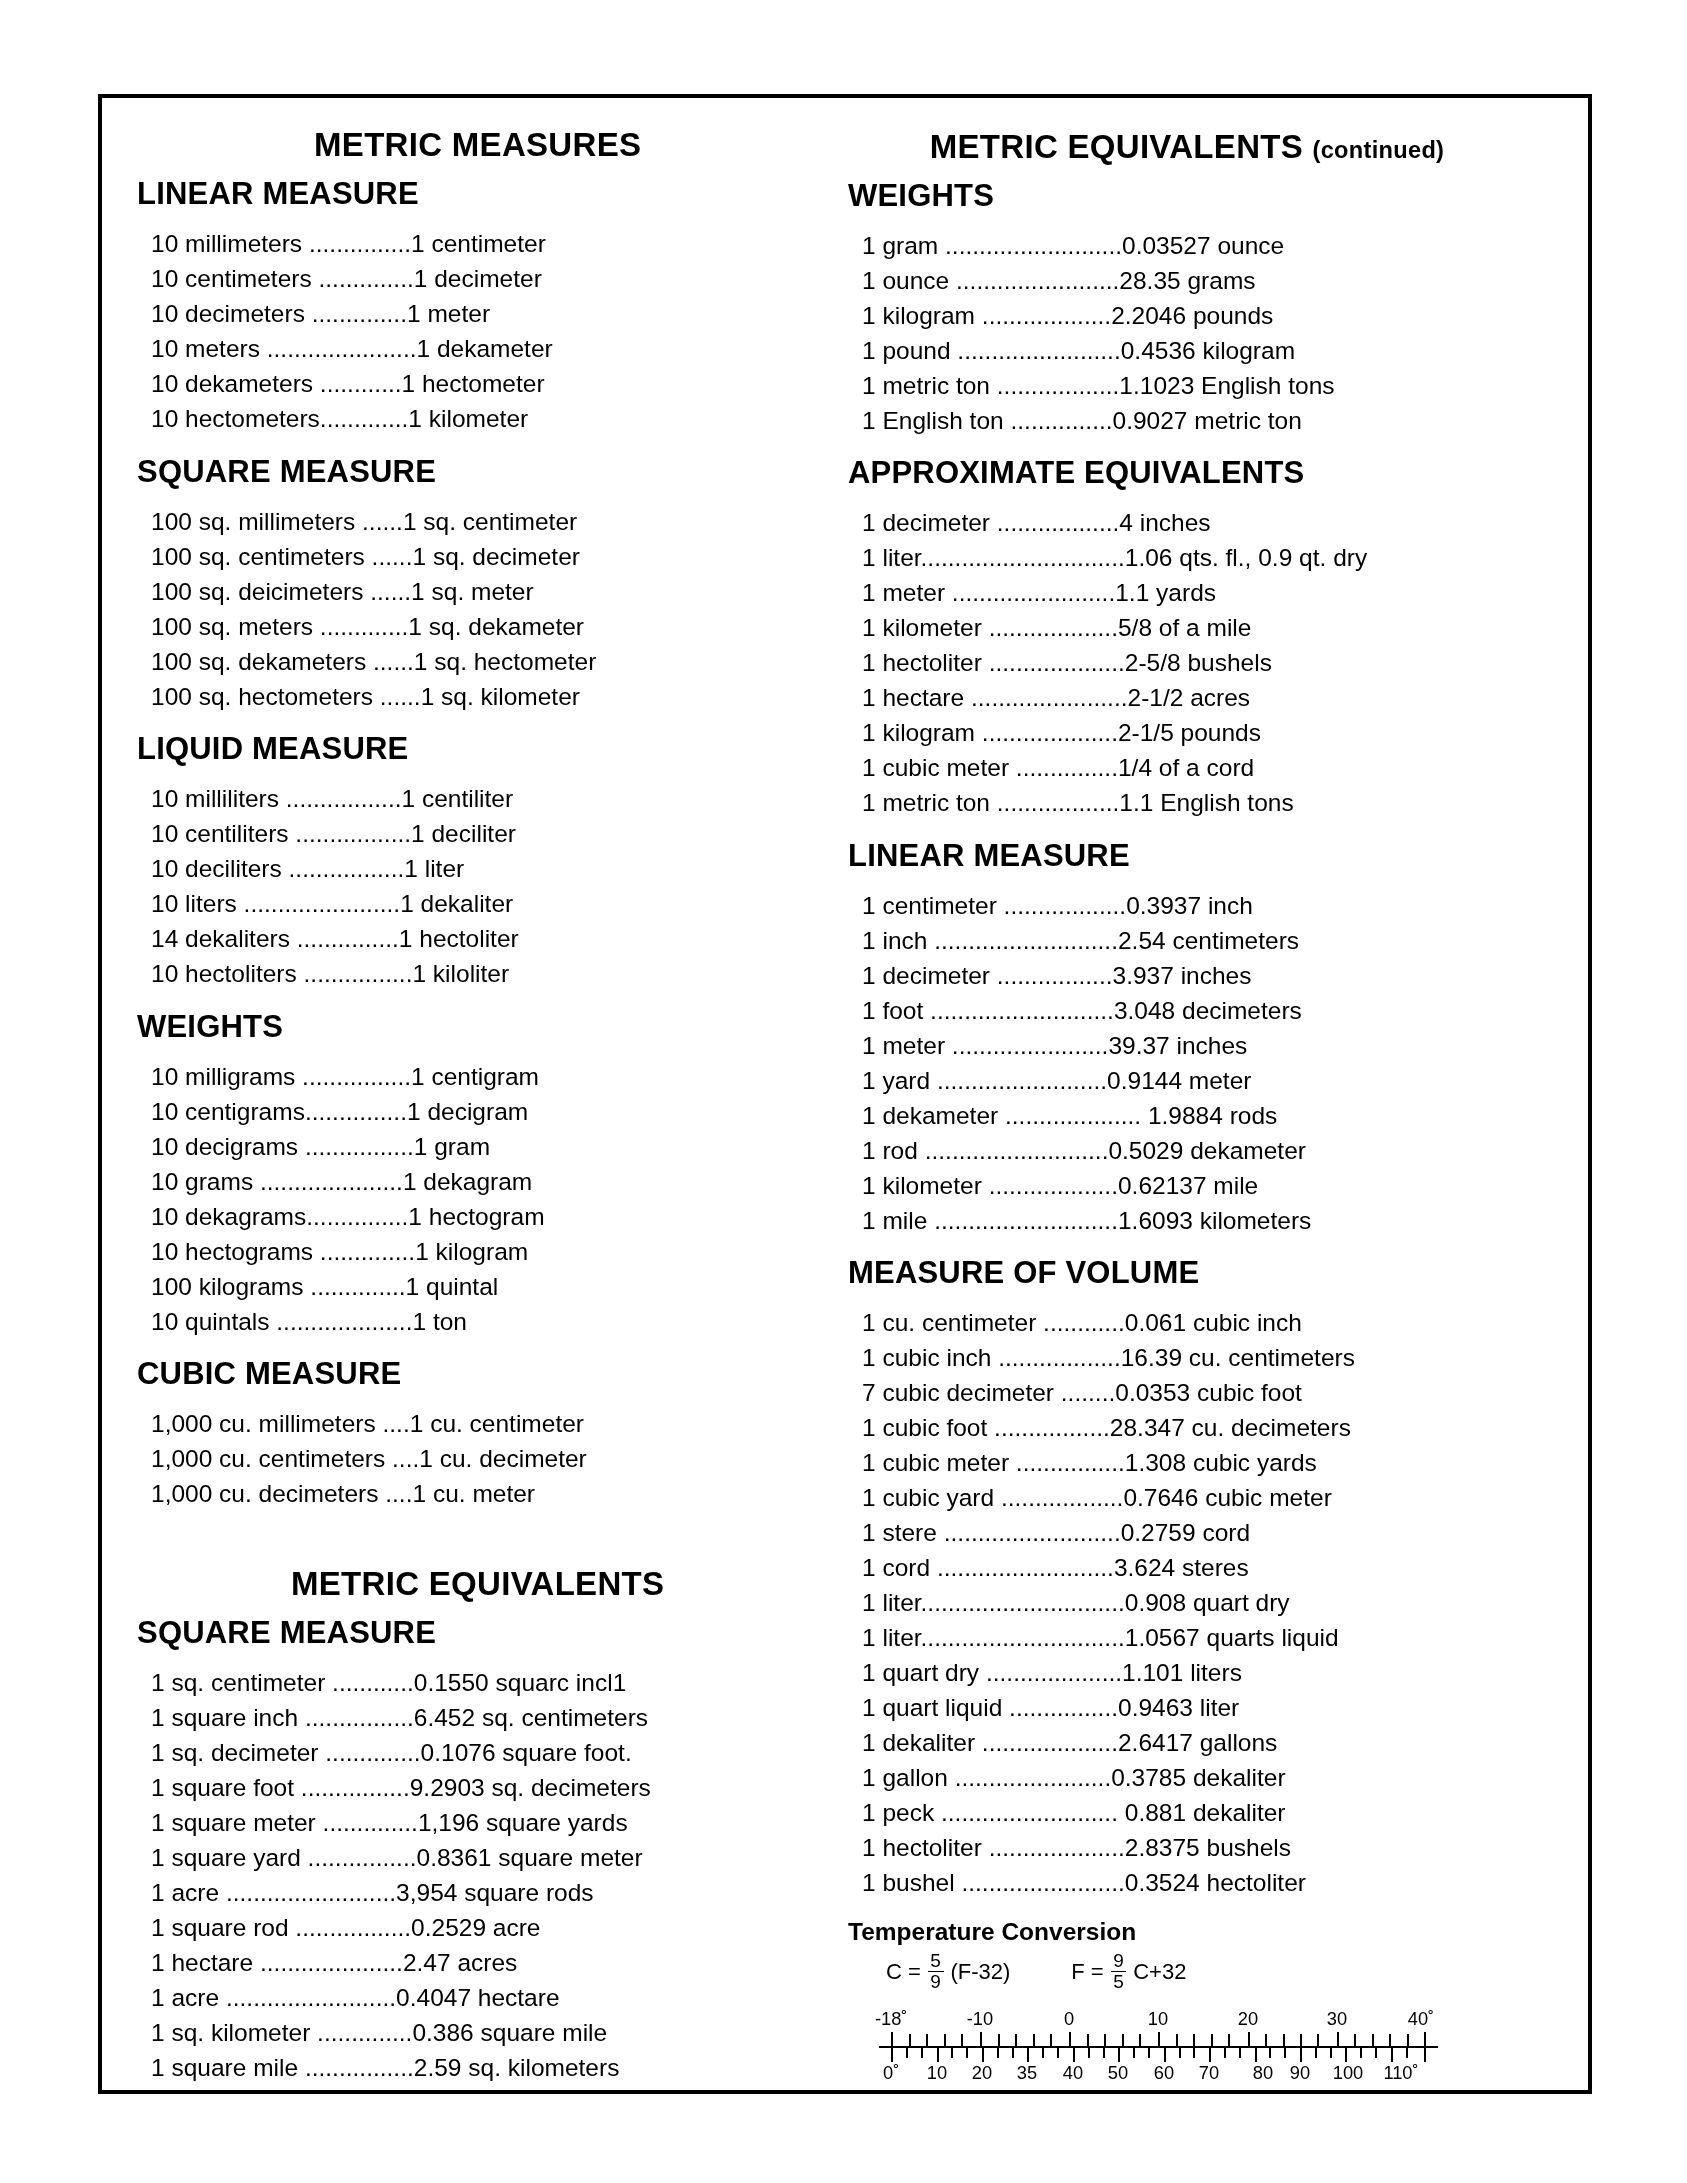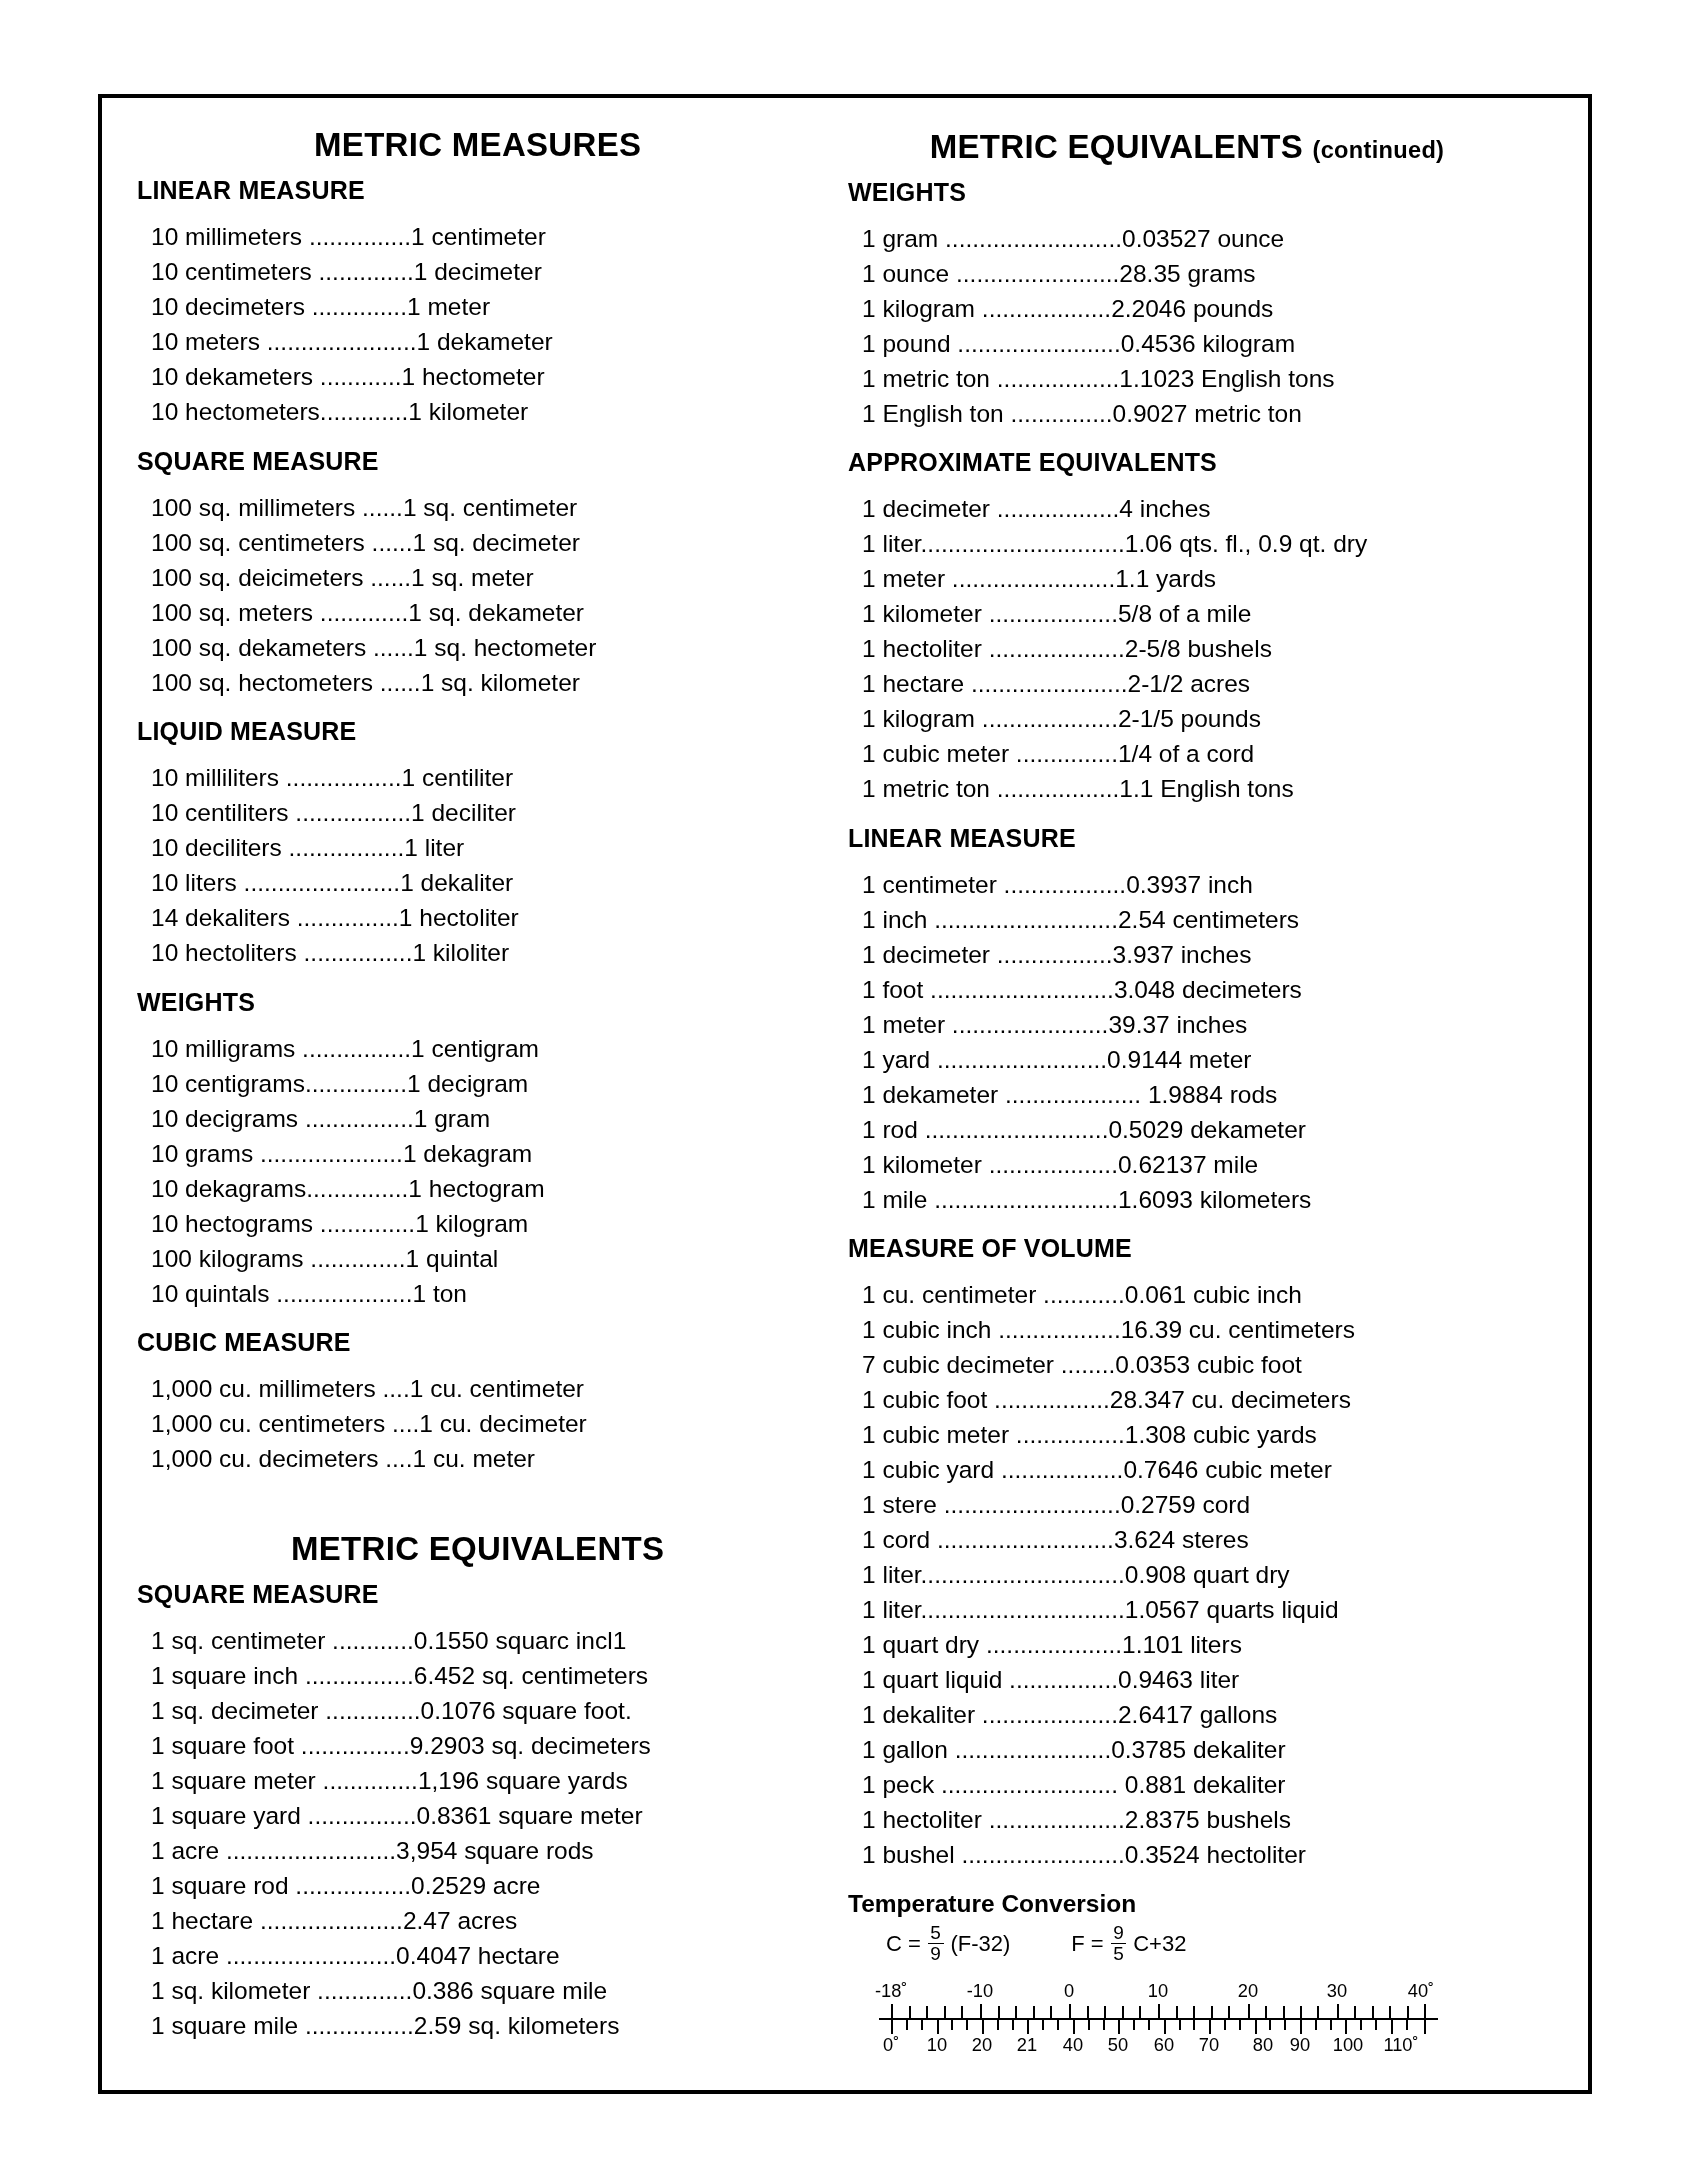--- a/index.html
+++ b/index.html
@@ -51,21 +51,21 @@
     letter-spacing: 0.3px;
   }
   h1.doc-title.left-title {
     margin-top: 3.5px;
   }
   h1.doc-title .cont {
     font-size: 23.6px;
     font-weight: bold;
   }
   h2.section-title {
-    font-size: 25px;
+    font-size: 31px;
     font-weight: bold;
     margin: 0 0 3.5px 0;
     letter-spacing: 0.2px;
   }
   .section {
     margin-bottom: 17.5px;
   }
   .rows {
     margin: 14px;
     padding: 0;
@@ -429,21 +429,21 @@
             <div class="tick down" style="left:496px;"></div>
             <div class="tick down major" style="left:512px;"></div>
             <div class="tick down" style="left:527px;"></div>
             <div class="tick down major" style="left:545px;"></div>
           </div>
 
           <div class="scale-labels-bottom">
             <span style="left:12.2px;">0˚</span>
             <span style="left:58px;">10</span>
             <span style="left:103px;">20</span>
-            <span style="left:148px;">21</span>
+            <span style="left:148px;">35</span>
             <span style="left:194px;">40</span>
             <span style="left:239px;">50</span>
             <span style="left:285px;">60</span>
             <span style="left:330px;">70</span>
             <span style="left:384px;">80</span>
             <span style="left:421px;">90</span>
             <span style="left:469px;">100</span>
             <span style="left:522px;">110˚</span>
           </div>
         </div>

